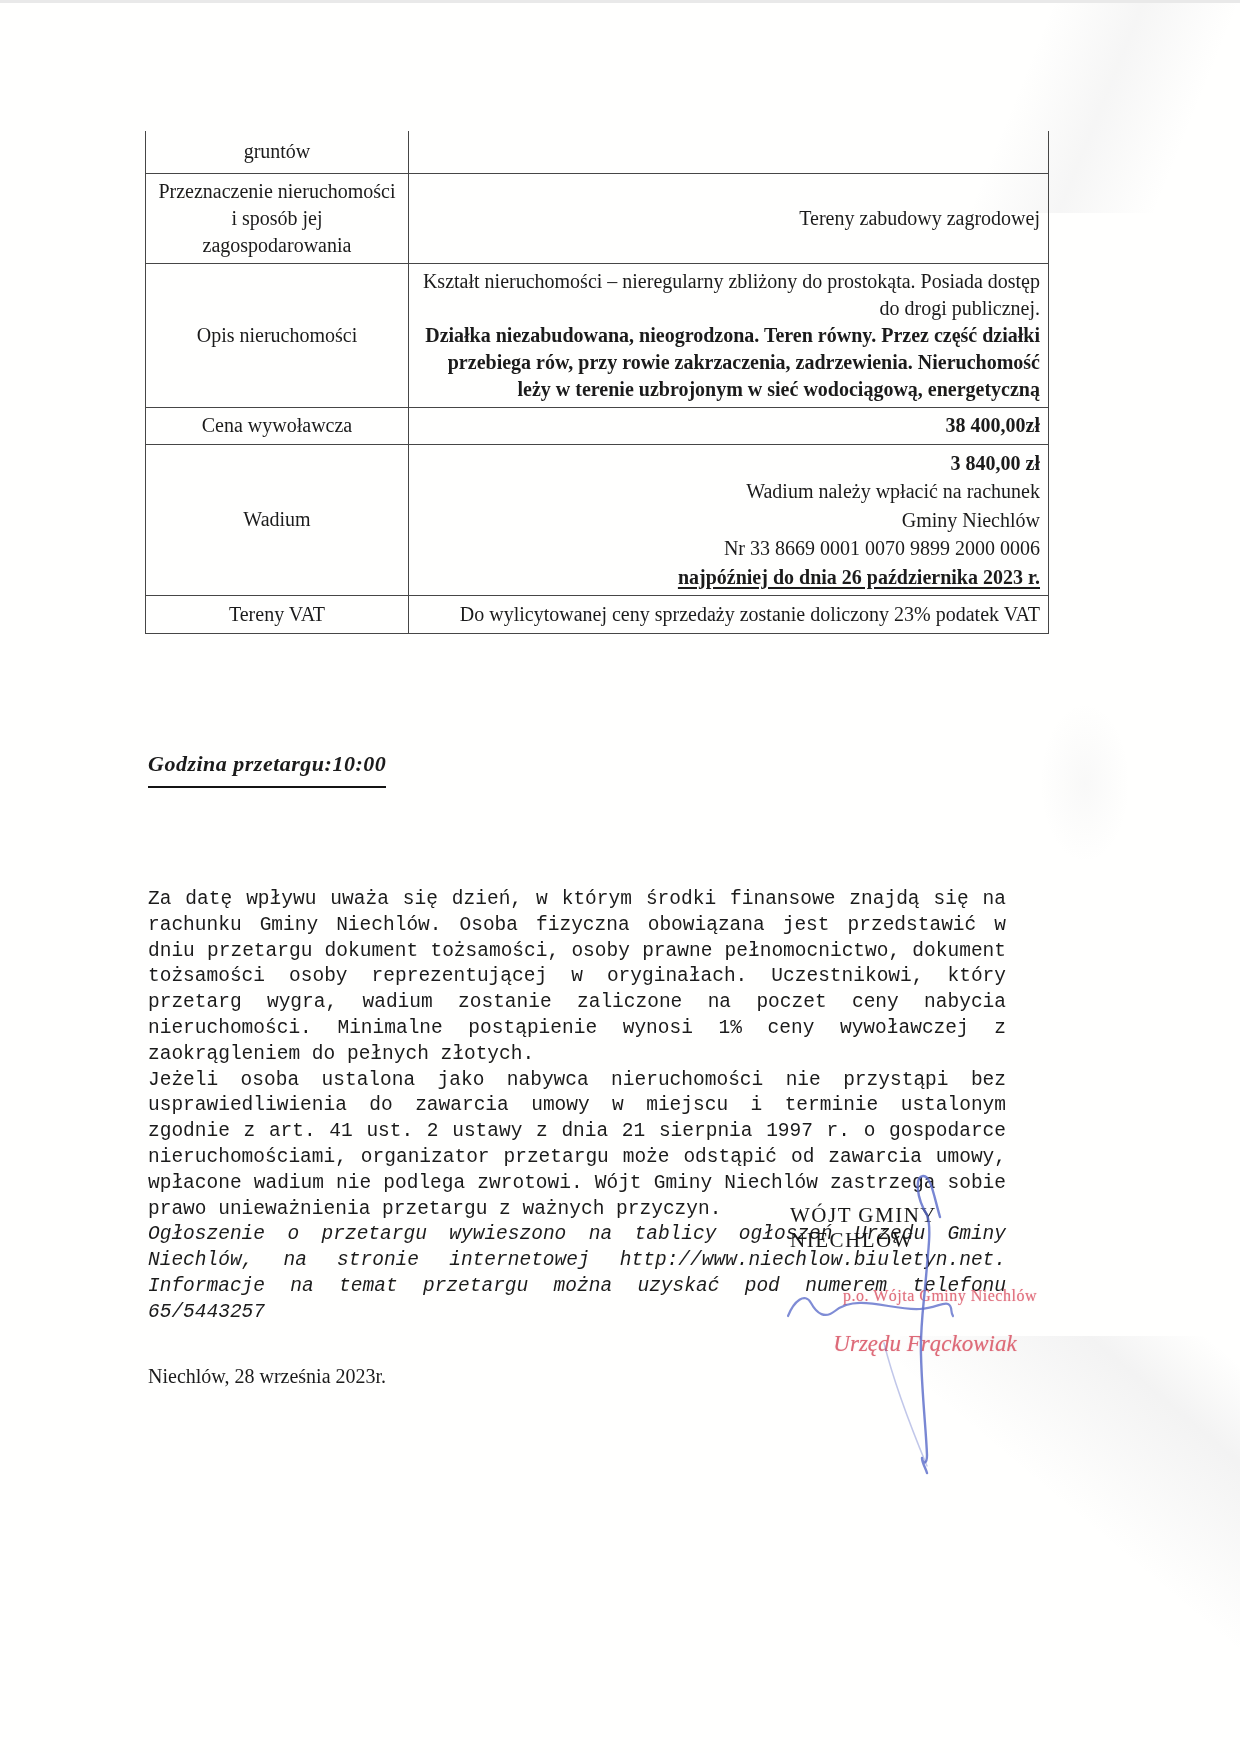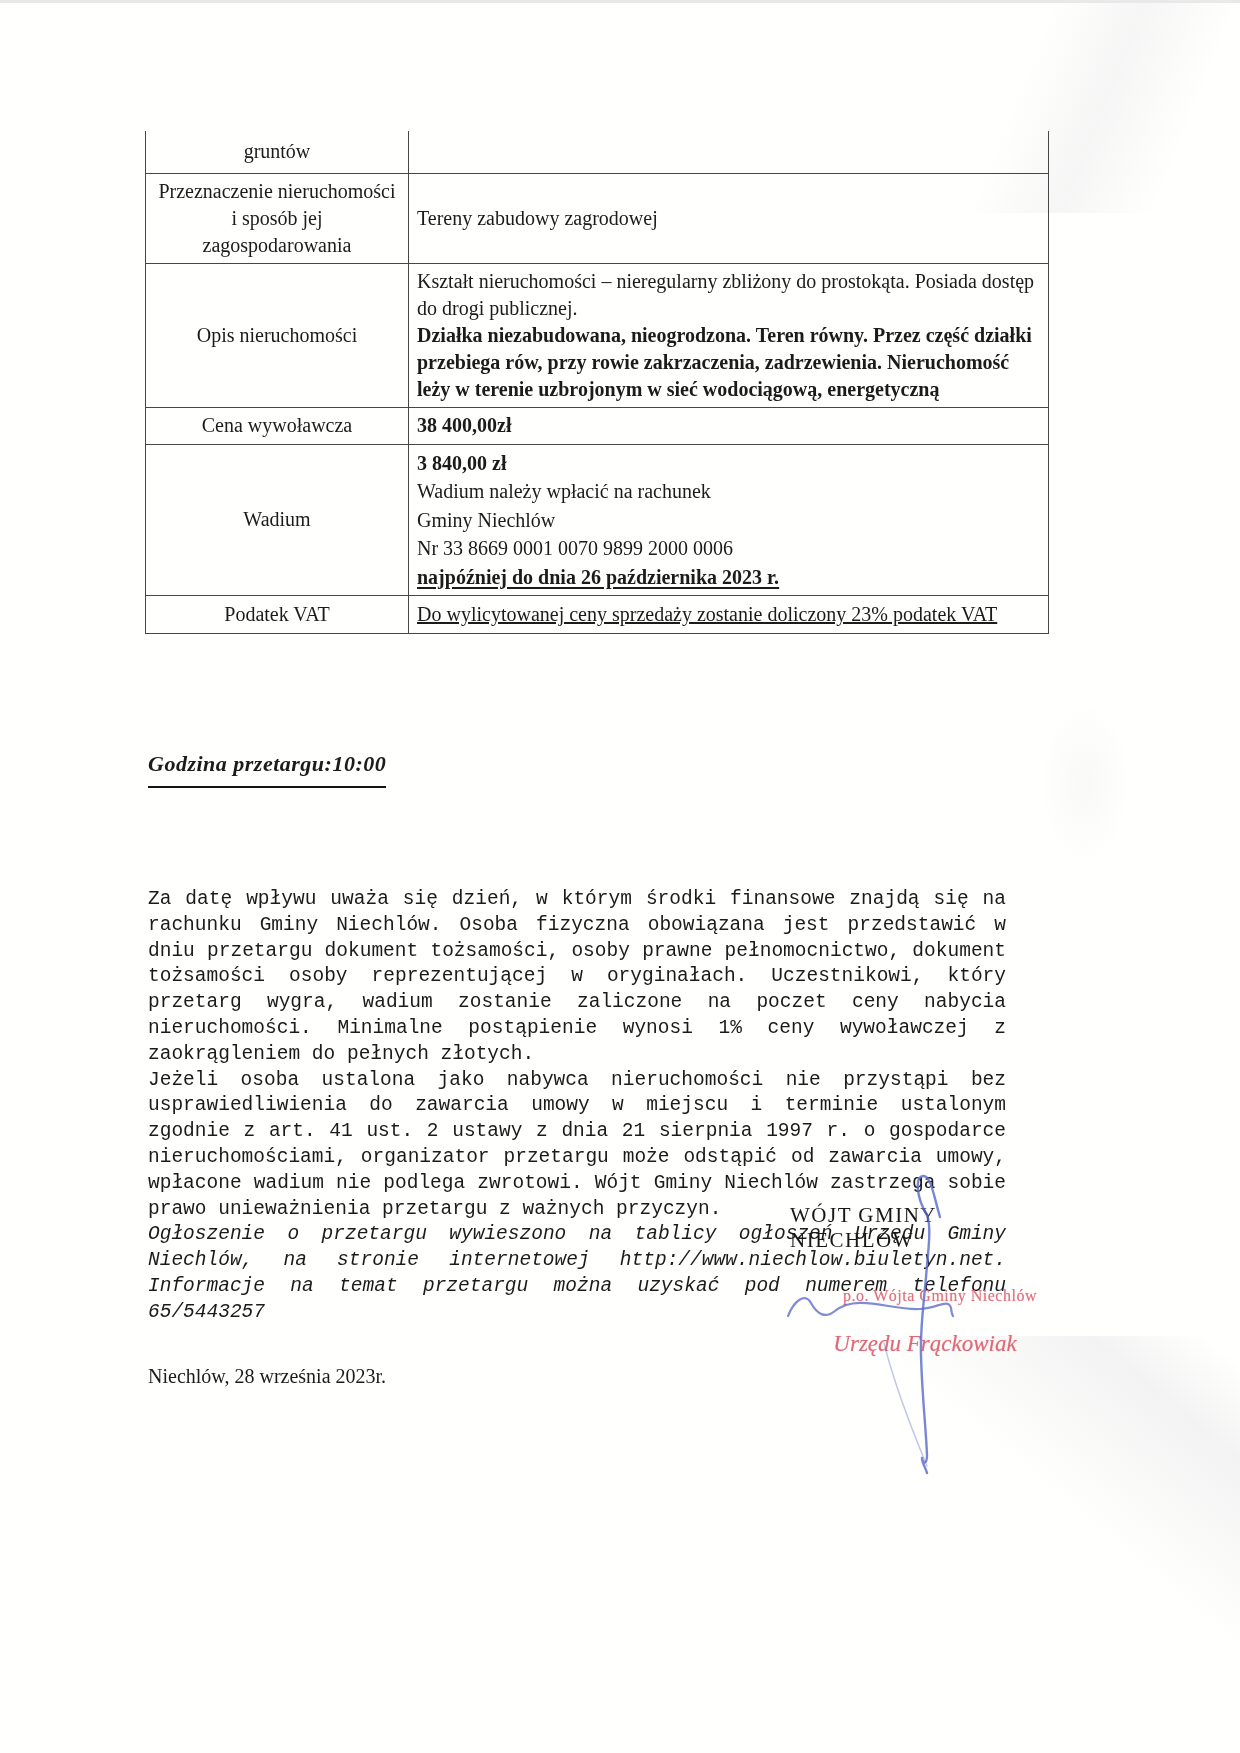--- a/index.html
+++ b/index.html
@@ -23,33 +23,33 @@
     border-collapse:collapse;table-layout:fixed;
   }
   table.props td{
     border:1.4px solid #464646;
     vertical-align:middle;
     font-size:20px;line-height:27px;
     padding:4px 8px;
   }
   tr.row-cont td{border-top:none;}
   td.lbl{text-align:center;white-space:pre-line;}
-  td.val{text-align:left;}
+  td.val{text-align:right;}
   tr.r1{height:42px;}
   tr.r2{height:87px;}
   tr.r3{height:135px;}
   tr.r4{height:38px;}
   tr.r5{height:37px;}
   tr.r6{height:145px;}
   tr.r7{height:38px;}
   .val-opis{text-align:justify;padding:4px 12px;}
   .val-opis .normal{font-weight:400;}
   .val-opis .bold{font-weight:700;}
   .val-left{text-align:left;padding-left:12px;font-size:19.5px;}
-  .val-vat{text-align:left;padding-left:16px;text-decoration:underline;}
+  .val-vat{text-align:left;padding-left:16px;}
   .bold{font-weight:700;}
   .wad-line{line-height:28.5px;}
   .deadline{font-weight:700;text-decoration:underline;text-decoration-thickness:2px;text-underline-offset:3px;}
 
   
   .time-heading{
     position:absolute;left:148px;top:748px;
     font-size:22px;font-weight:700;font-style:italic;
     border-bottom:2.6px solid #141414;padding-bottom:9px;letter-spacing:0.5px;
   }
@@ -123,21 +123,21 @@
       <td class="lbl">Wadium</td>
       <td class="val">
         <div class="wad-line bold">3 840,00 zł</div>
         <div class="wad-line">Wadium należy wpłacić na rachunek</div>
         <div class="wad-line">Gminy Niechlów</div>
         <div class="wad-line">Nr 33 8669 0001 0070 9899 2000 0006</div>
         <div class="wad-line deadline">najpóźniej do dnia 26 października 2023 r.</div>
       </td>
     </tr>
     <tr class="r7">
-      <td class="lbl">Podatek VAT</td>
+      <td class="lbl">Tereny VAT</td>
       <td class="val val-vat">Do wylicytowanej ceny sprzedaży zostanie doliczony 23% podatek VAT</td>
     </tr>
   </tbody>
     </table>
 
   <div class="time-heading">Godzina przetargu:10:00</div>
 
   <div class="bodytext">
     <p>Za datę wpływu uważa się dzień, w którym środki finansowe znajdą się na rachunku Gminy Niechlów. Osoba fizyczna obowiązana jest przedstawić w dniu przetargu dokument tożsamości, osoby prawne pełnomocnictwo, dokument tożsamości osoby reprezentującej w oryginałach. Uczestnikowi, który przetarg wygra, wadium zostanie zaliczone na poczet ceny nabycia nieruchomości. Minimalne postąpienie wynosi 1% ceny wywoławczej z zaokrągleniem do pełnych złotych.</p>
     <p>Jeżeli osoba ustalona jako nabywca nieruchomości nie przystąpi bez usprawiedliwienia do zawarcia umowy w miejscu i terminie ustalonym zgodnie z art. 41 ust. 2 ustawy z dnia 21 sierpnia 1997 r. o gospodarce nieruchomościami, organizator przetargu może odstąpić od zawarcia umowy, wpłacone wadium nie podlega zwrotowi. Wójt Gminy Niechlów zastrzega sobie prawo unieważnienia przetargu z ważnych przyczyn.</p>

